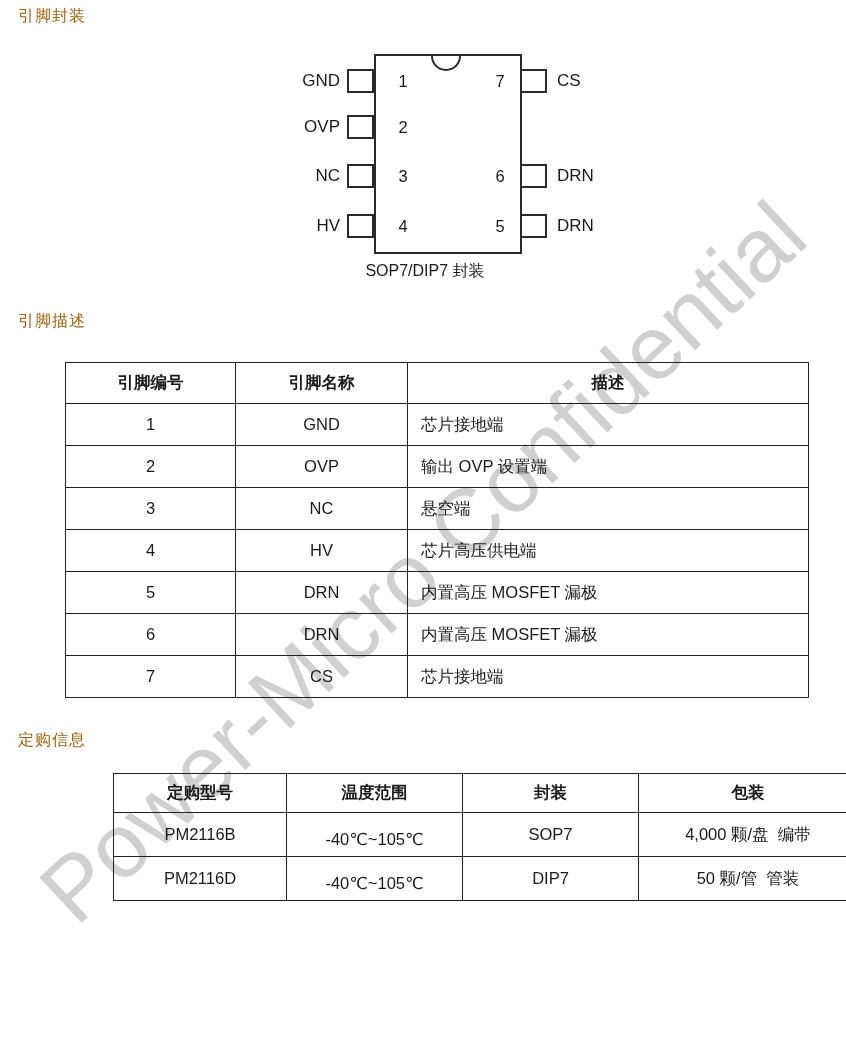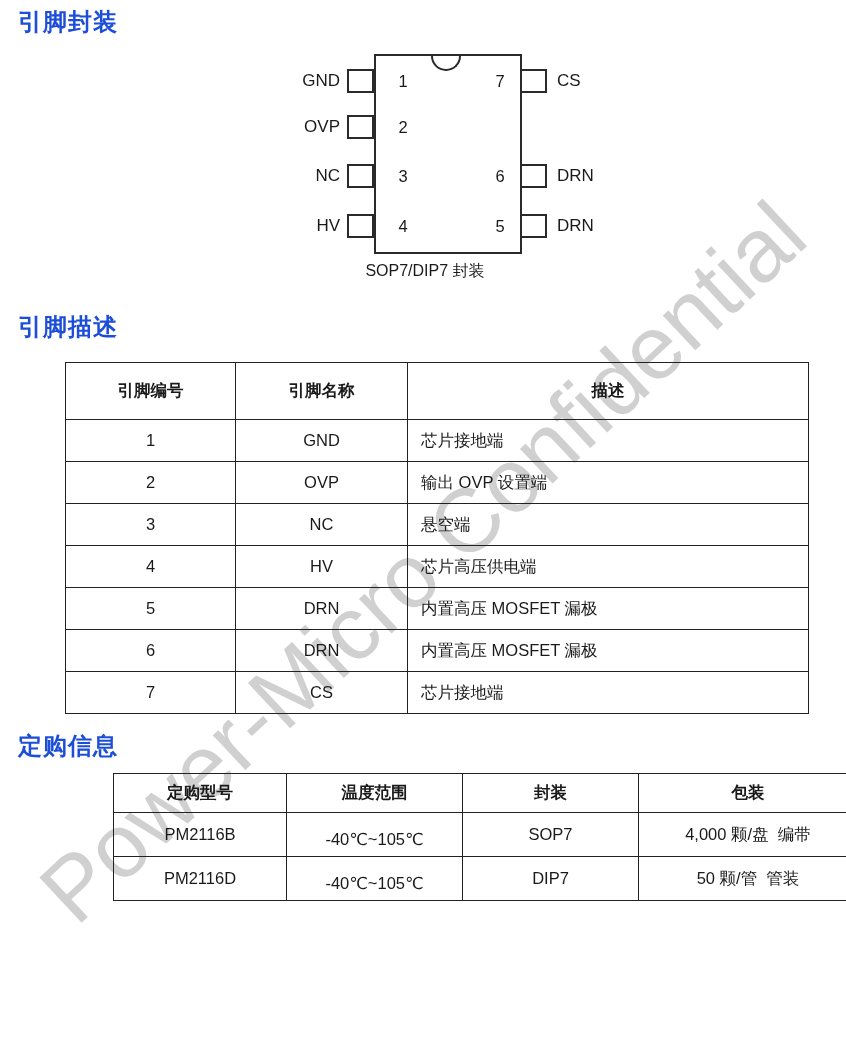--- a/index.html
+++ b/index.html
@@ -27,23 +27,23 @@
     z-index: 0;
     pointer-events: none;
   }
 
   .content { position: absolute; inset: 0; z-index: 1; }
 
   
   .sec-title {
     position: absolute;
     left: 18px;
-    font-size: 24px;
-    font-weight: bold;
-    color: #1d4ed8;
+    font-size: 16px;
+    font-weight: normal;
+    color: #a16207;
     letter-spacing: 1px;
   }
 
   
   .chip-body {
     position: absolute;
     left: 374px; top: 54px;
     width: 148px; height: 200px;
     border: 2px solid #2a2a2a;
     background: transparent;
@@ -105,21 +105,21 @@
     border: 1.5px solid #222;
     font-size: 16.5px;
     text-align: center;
     vertical-align: middle;
     white-space: pre;
     overflow: hidden;
   }
   .tbl th { font-weight: bold; }
 
   .t1 { left: 65px; top: 362px; width: 743px; }
-  .t1 th { height: 57px; text-align: center; }
+  .t1 th { height: 41px; text-align: center; }
   .t1 td { height: 42px; }
   .t1 td.desc { text-align: left; padding-left: 13px; }
 
   .t2 { left: 65px; top: 773px; width: 744px; margin-left: 48px; }
   .t2 th { height: 39px; }
   .t2 td { height: 44px; }
   .t2 td.dip span { position: relative; top: 5px; }
 </style>
 </head>
 <body>

